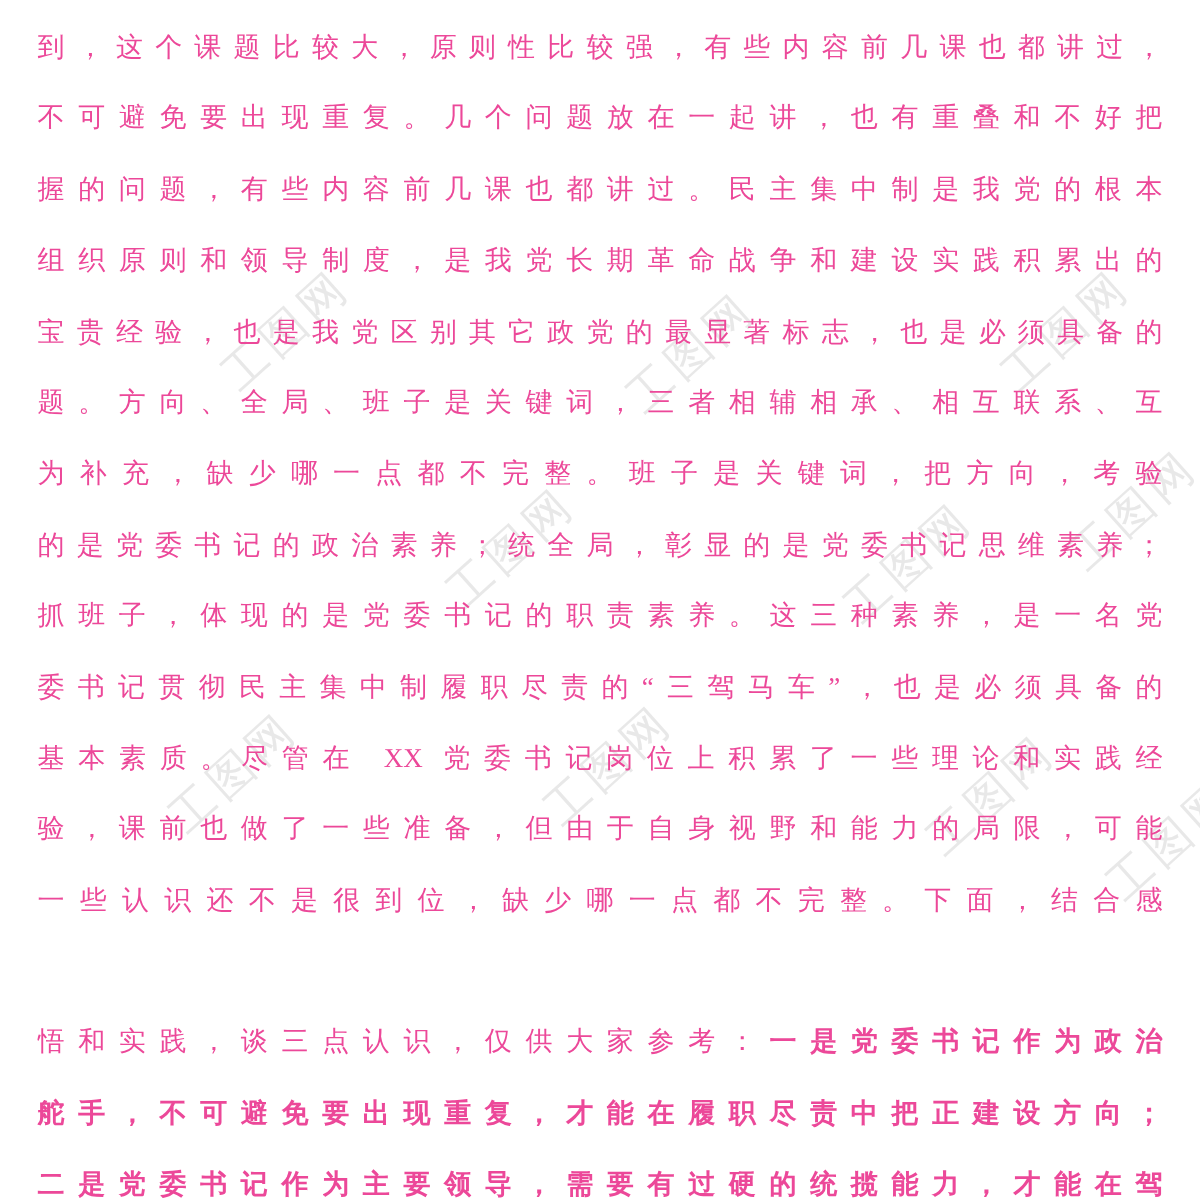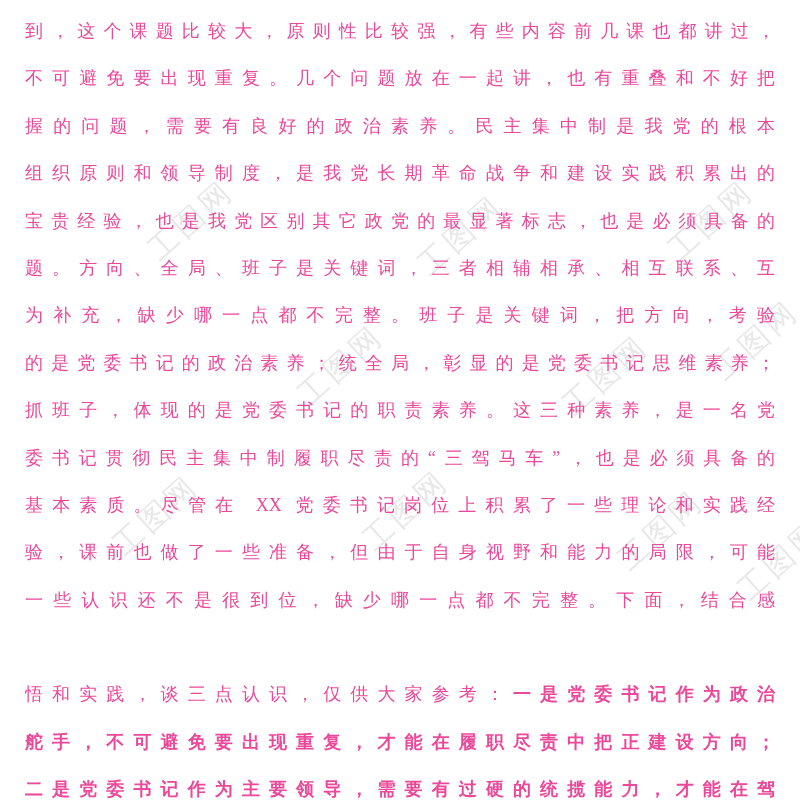--- a/index.html
+++ b/index.html
@@ -63,21 +63,21 @@
       <span class="wm" style="left: 705px; top: 320px; color: rgb(191, 191, 191); opacity: 0.35;">工图网</span>
       <span class="wm" style="left: 105px; top: 495px; color: rgb(191, 191, 191); opacity: 0.35;">工图网</span>
       <span class="wm" style="left: 355px; top: 490px; color: rgb(191, 191, 191); opacity: 0.35;">工图网</span>
       <span class="wm" style="left: 610px; top: 510px; color: rgb(191, 191, 191); opacity: 0.35;">工图网</span>
       <span class="wm" style="left: 730px; top: 540px; color: rgb(191, 191, 191); opacity: 0.35;">工图网</span>
     </div>
   <div class="text-layer" id="textLayer">
       <div class="para">
         <div class="line"><span class="seg">到，这个课题比较大，原则性比较强，有些内容前几课也都讲过，</span></div>
         <div class="line"><span class="seg">不可避免要出现重复。几个问题放在一起讲，也有重叠和不好把</span></div>
-        <div class="line"><span class="seg">握的问题，需要有良好的政治素养。民主集中制是我党的根本</span></div>
+        <div class="line"><span class="seg">握的问题，有些内容前几课也都讲过。民主集中制是我党的根本</span></div>
         <div class="line"><span class="seg">组织原则和领导制度，是我党长期革命战争和建设实践积累出的</span></div>
         <div class="line"><span class="seg">宝贵经验，也是我党区别其它政党的最显著标志，也是必须具备的</span></div>
         <div class="line"><span class="seg">题。方向、全局、班子是关键词，三者相辅相承、相互联系、互</span></div>
         <div class="line"><span class="seg">为补充，缺少哪一点都不完整。班子是关键词，把方向，考验</span></div>
         <div class="line"><span class="seg">的是党委书记的政治素养；统全局，彰显的是党委书记思维素养；</span></div>
         <div class="line"><span class="seg">抓班子，体现的是党委书记的职责素养。这三种素养，是一名党</span></div>
         <div class="line"><span class="seg">委书记贯彻民主集中制履职尽责的“三驾马车”，也是必须具备的</span></div>
         <div class="line"><span class="seg">基本素质。尽管在 XX 党委书记岗位上积累了一些理论和实践经</span></div>
         <div class="line"><span class="seg">验，课前也做了一些准备，但由于自身视野和能力的局限，可能</span></div>
         <div class="line"><span class="seg">一些认识还不是很到位，缺少哪一点都不完整。下面，结合感</span></div>

